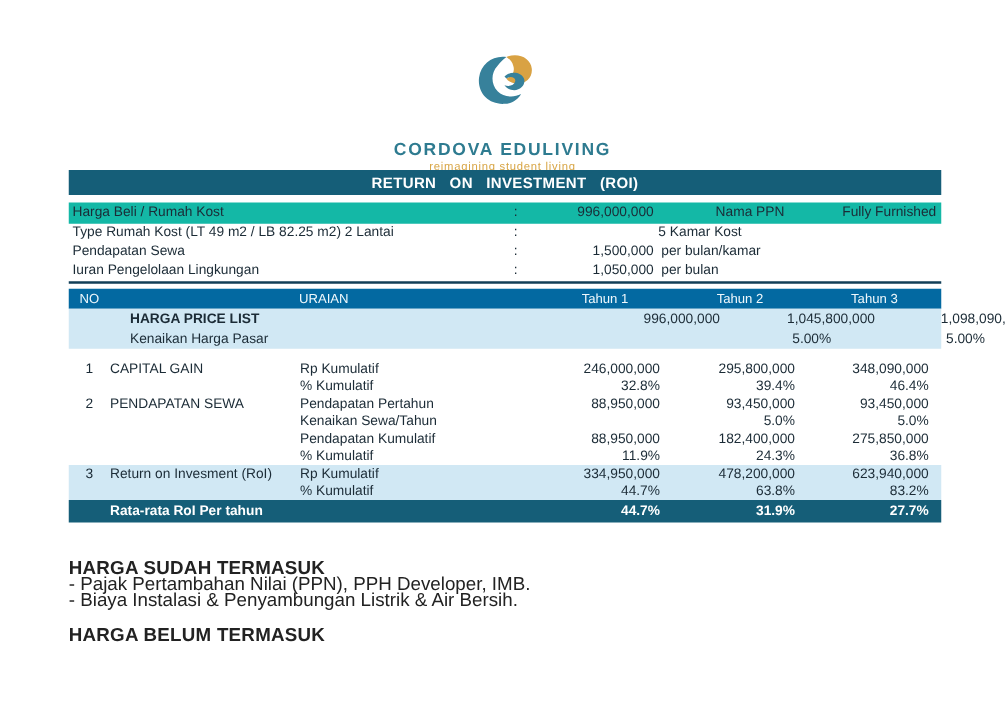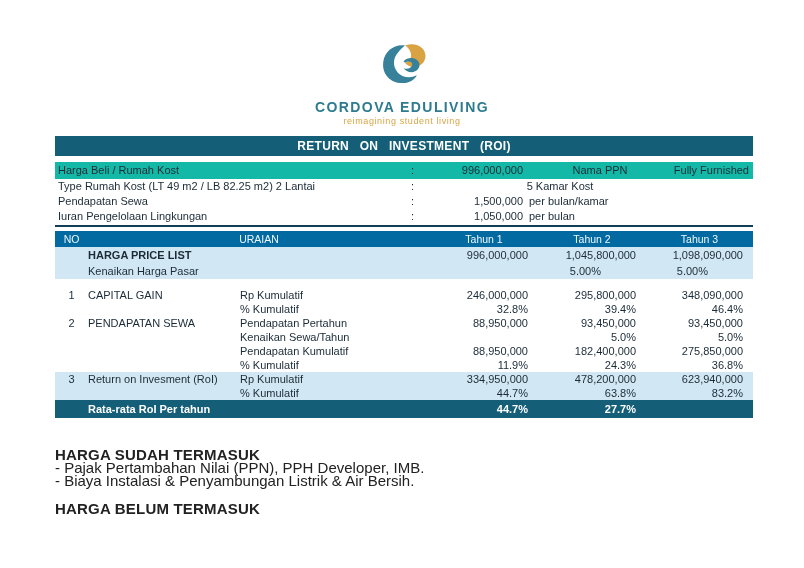--- a/index.html
+++ b/index.html
@@ -7,21 +7,21 @@
     width:804px; height:568px; background:#ffffff; overflow:hidden;
     font-family:"Liberation Sans", sans-serif; color:#1B2B36;
     -webkit-font-smoothing:antialiased;
   }
   .page { position:relative; width:804px; height:568px; background:#fff; }
   .content { position:absolute; left:55px; top:0; width:698px; }
 
   
   .logo-block { text-align:center; padding-top:42px; line-height:1; }
   .logo-mark { display:block; margin:0 auto; }
-  .brand { margin-top:4px; font-size:14px; font-weight:bold; letter-spacing:1.4px; color:#2E7B90; }
+  .brand { margin-top:16px; font-size:14px; font-weight:bold; letter-spacing:1.4px; color:#2E7B90; }
   .tagline { margin-top:3px; font-size:9px; letter-spacing:0.6px; color:#D8A545; }
 
   
   .title-band {
     margin-top:8px; height:20px; line-height:20px; background:#155E78;
     color:#FFFFFF; font-weight:bold; font-size:12px; text-align:center;
     word-spacing:7px; letter-spacing:0.3px;
   }
 
   
@@ -41,21 +41,21 @@
     margin-top:4px; display:grid; grid-template-columns:33px 152px 190px 108px 108px 107px;
     background:#0369a1; color:#EFF8FC; height:16px; line-height:16px; font-size:10.5px;
   }
   .thead .h-no { text-align:center; }
   .thead .h-uraian { grid-column:2 / 4; text-align:center; }
   .thead .h-tahun { text-align:center; }
 
   .trow { display:grid; grid-template-columns:33px 152px 190px 108px 108px 107px; font-size:11px; }
   .band-blue { background:#D1E8F4; }
   .band-white { background:#ffffff; }
-  .band-0 .trow { height:16px; line-height:16px; }
+  .band-0 .trow { height:16px; line-height:16px;gap:16px; }
   .band-1 { margin-top:9px; }
   .band-1 .trow, .band-2 .trow { height:14px; line-height:14px; }
   .tcell { overflow:hidden; white-space:nowrap; }
   .c-no { text-align:center; }
   .c-name.b { font-weight:bold; }
   .c-val { text-align:right; padding-right:10px; }
   .c-val.indent { padding-right:45px; }
 
   .tfoot {
     display:grid; grid-template-columns:33px 152px 190px 108px 108px 107px;
@@ -211,20 +211,21 @@
             <div class="tcell c-val">63.8%</div>
             <div class="tcell c-val">83.2%</div>
           </div>
         </div>
       </div>
 
     <div class="tfoot">
       <div></div>
       <div class="f-label">Rata-rata RoI Per tahun</div>
       <div class="f-val">44.7%</div>
+      <div class="f-val">31.9%</div>
       <div class="f-val">27.7%</div>
     </div>
 
     <div class="notes">
       <div class="note-block">
         <div class="note-title">HARGA SUDAH TERMASUK</div>
         <div class="note-item">- Pajak Pertambahan Nilai (PPN), PPH Developer, IMB.</div>
         <div class="note-item">- Biaya Instalasi &amp; Penyambungan Listrik &amp; Air Bersih.</div>
       </div>
       <div class="note-block">

